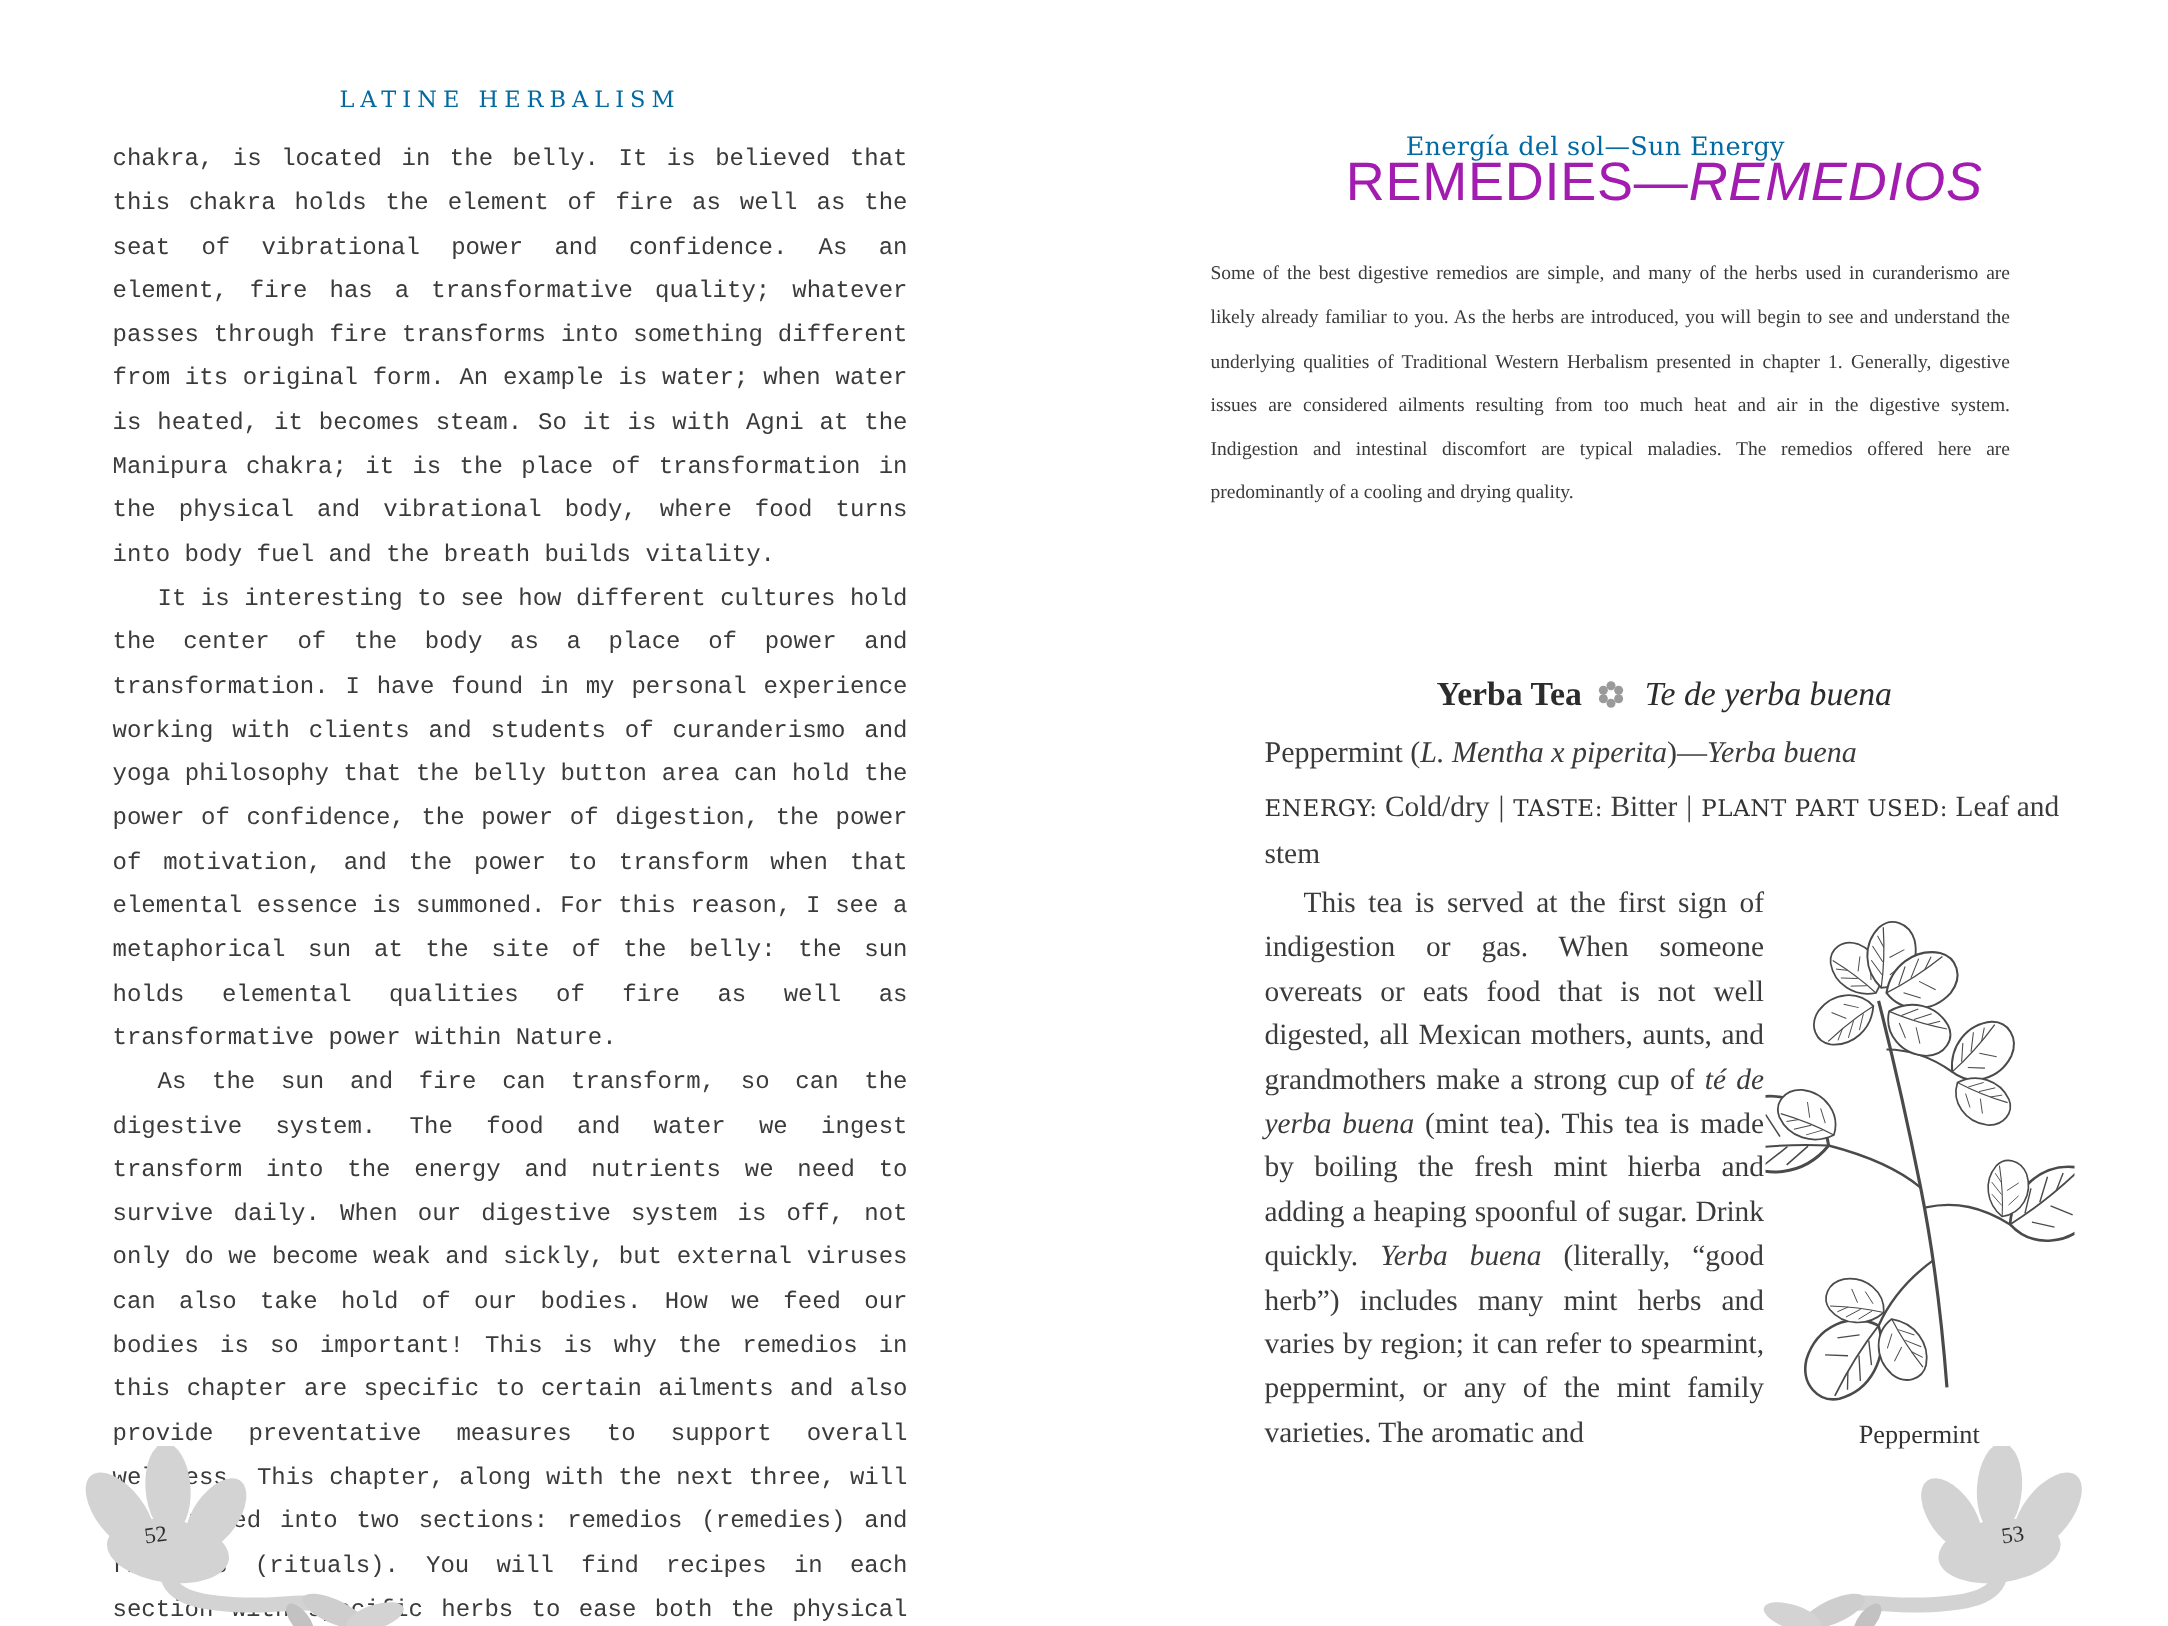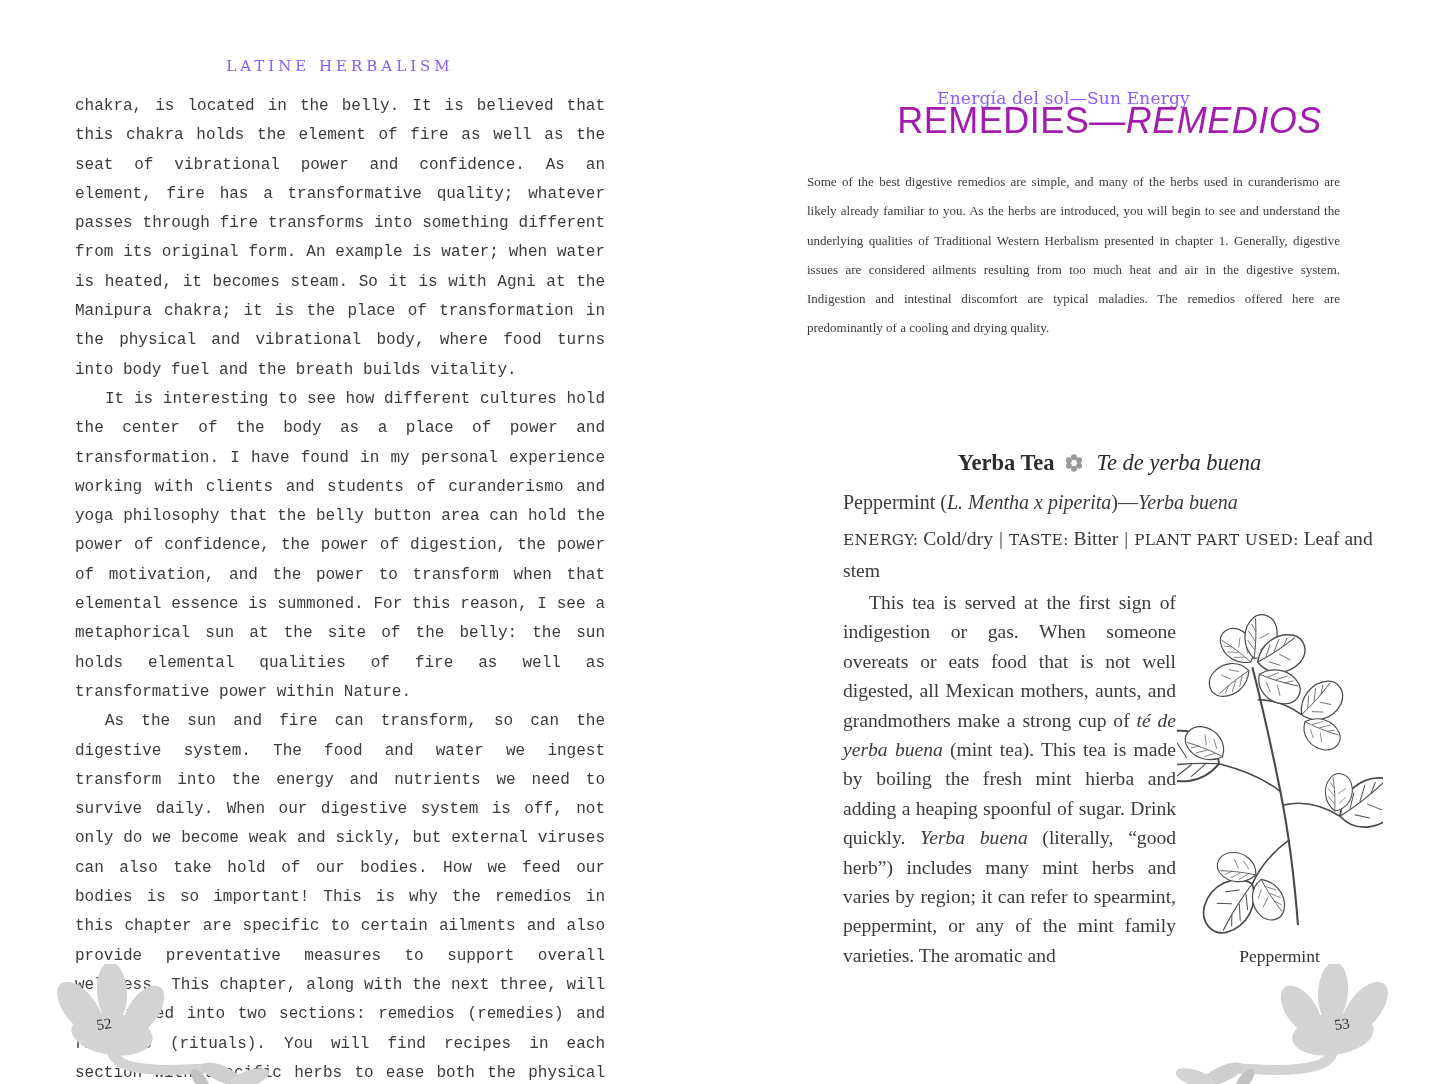--- a/index.html
+++ b/index.html
@@ -3,21 +3,21 @@
 <meta charset="utf-8">
 <style>
   html,body{margin:0;padding:0;background:#ffffff;}
   .stage{
     position:relative;width:1445px;height:1084px;background:#ffffff;
     overflow:hidden;font-family:"Liberation Serif",serif;color:#3b3b3b;
   }
   
   .running-header{
     position:absolute;top:57px;text-align:center;
-    font-family:"DejaVu Serif",serif;color:#8b5cf6;
+    font-family:"DejaVu Serif",serif;color:#0369a1;
   }
   .lp-header{left:75px;width:530px;font-size:15px;letter-spacing:4px;}
   .rp-header{left:797px;width:533px;font-size:17px;letter-spacing:0.2px;margin-top:31px;}
   
   .lp-body{
     position:absolute;left:75px;top:92px;width:530px;
     font-size:16px;line-height:29.3px;text-align:justify;font-family:Liberation Mono, monospace;
   }
   .lp-body p{margin:0;}
   .lp-body p.indent{text-indent:30px;}

